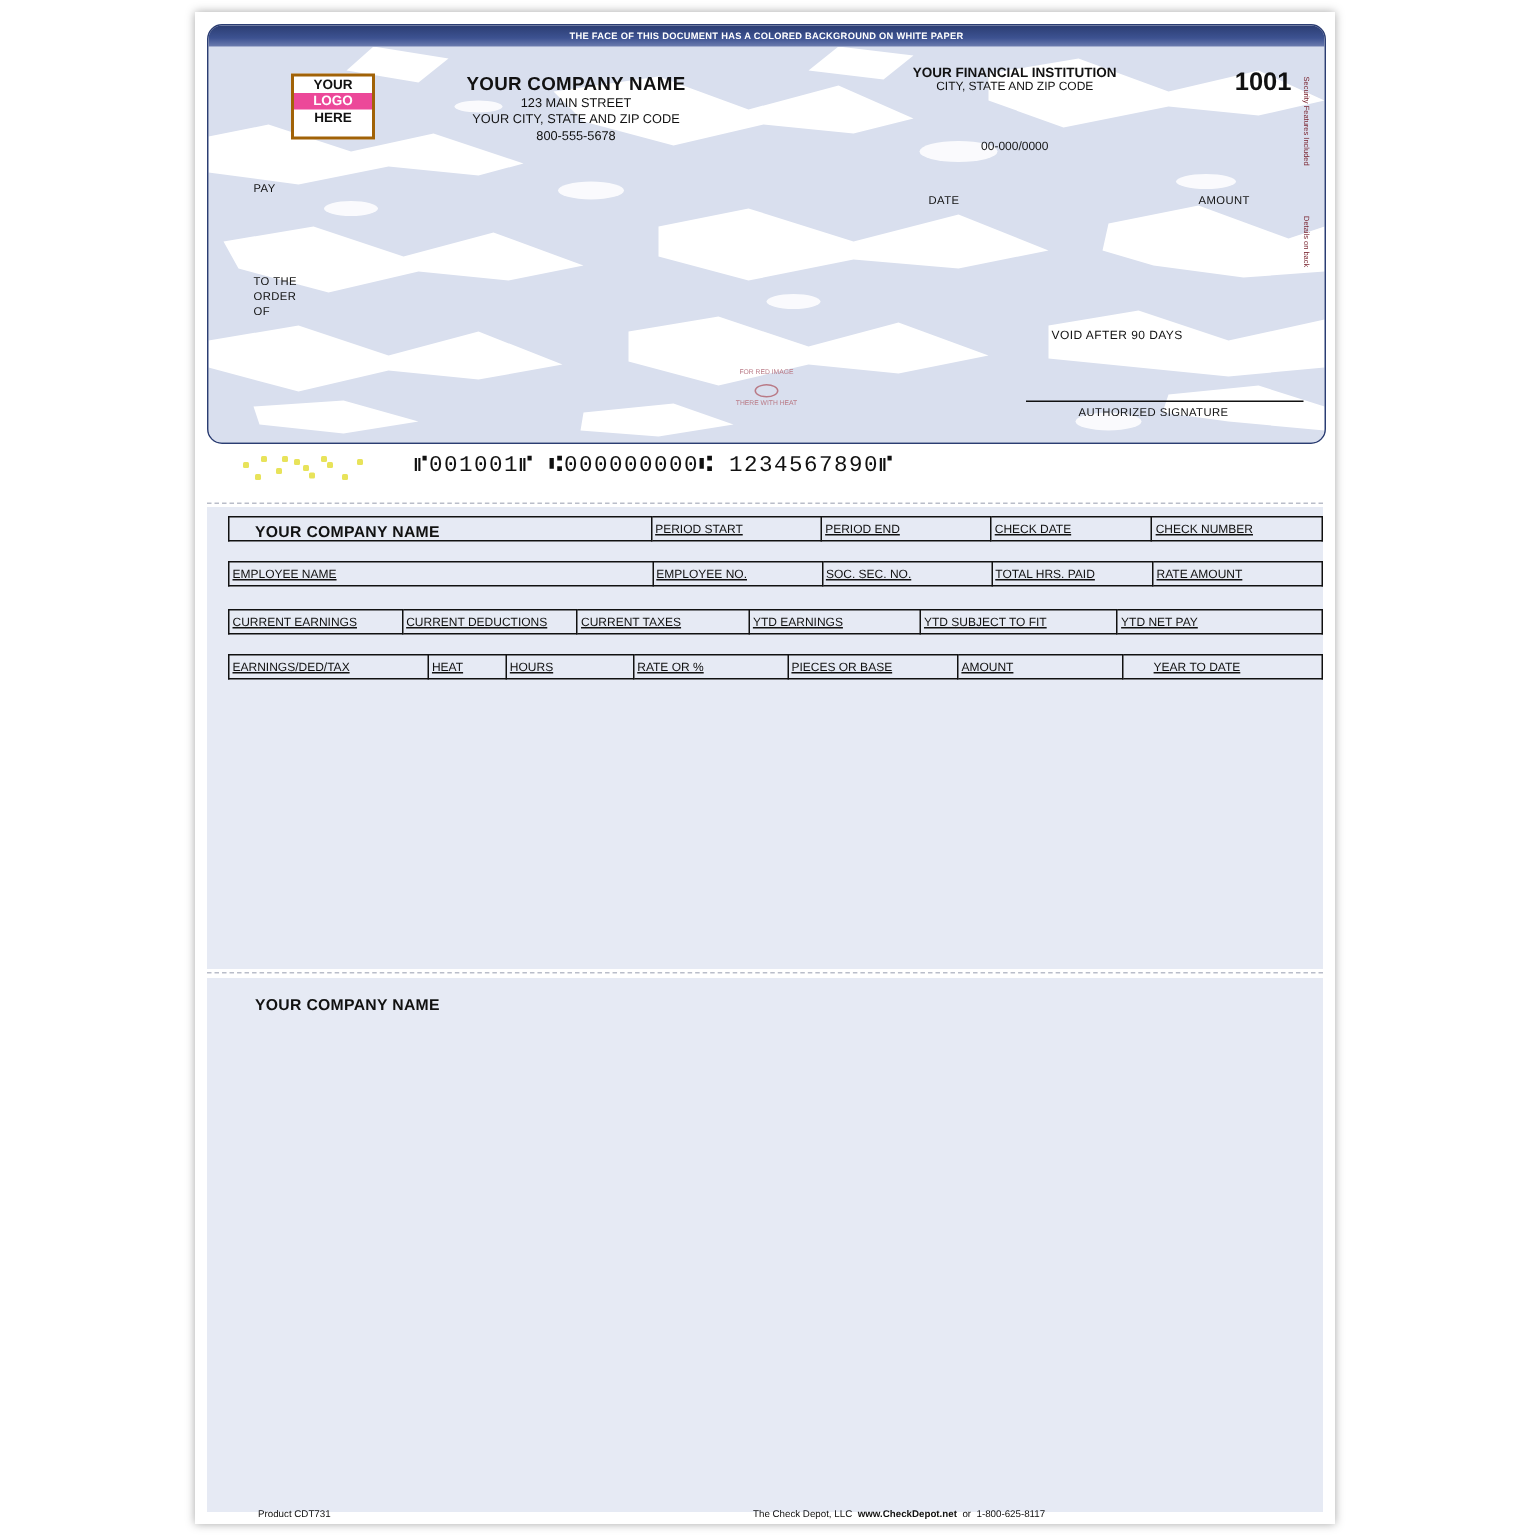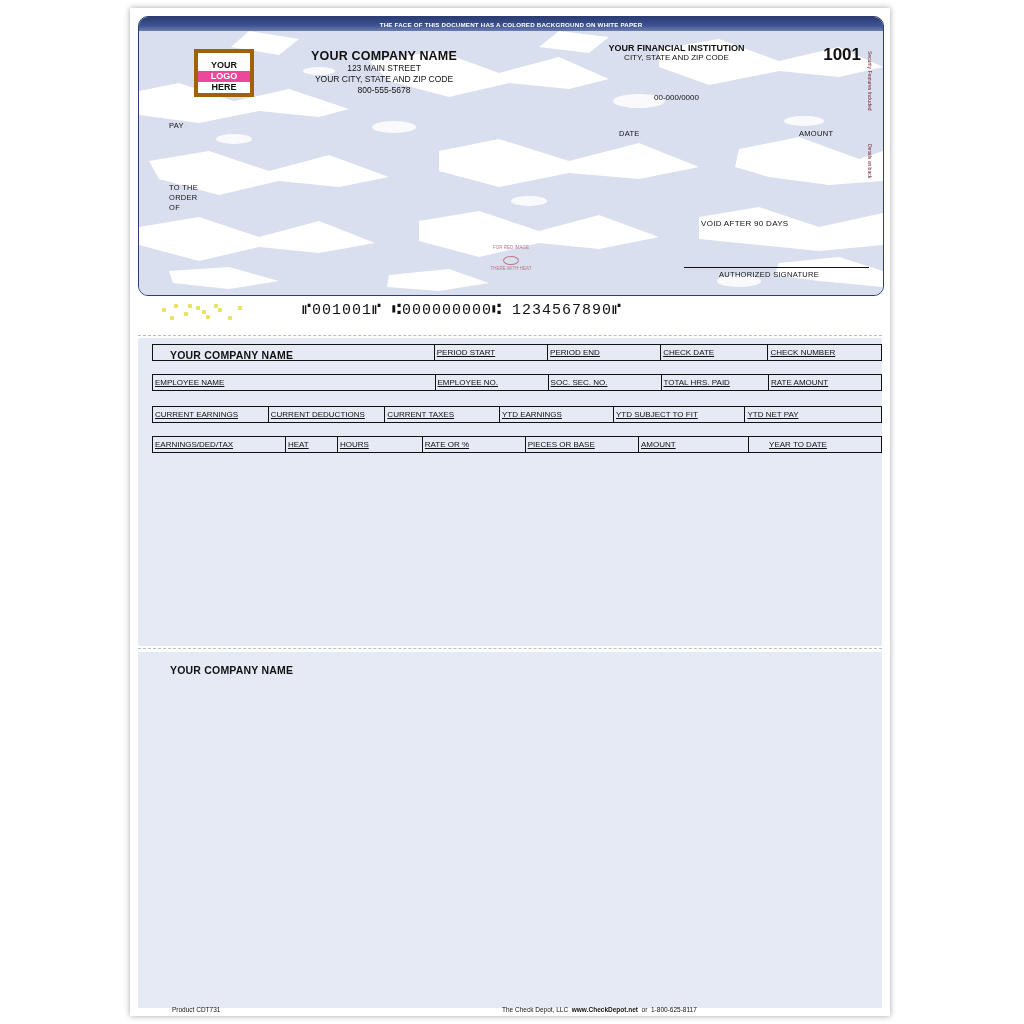--- a/index.html
+++ b/index.html
@@ -24,22 +24,22 @@
     color:#ffffff;font-size:6.2px;font-weight:bold;letter-spacing:.2px;
     display:flex;align-items:center;justify-content:center;
   }
   
   .marble{position:absolute;left:0;top:14px;width:100%;height:264px;overflow:hidden;}
   .marble .base{position:absolute;inset:0;background:#d9dfee;}
   .marble svg{position:absolute;left:0;top:0;}
 
   .logo-box{
     position:absolute;left:55px;top:32px;width:52px;height:40px;
-    border:4px solid #a16207;background:#fff;
-    display:flex;flex-direction:column;align-items:center;justify-content:flex-end;
+    border:2px solid #a16207;background:#fff;
+    display:flex;flex-direction:column;align-items:center;justify-content:flex-start;
     font-size:9px;font-weight:bold;line-height:11px;color:#111;
   }
   .logo-mid{background:#ec4899;color:#fff;width:100%;text-align:center;font-size:9px;}
 
   .co-block{position:absolute;left:120px;top:32px;width:250px;text-align:center;color:#111;}
   .co-name{font-size:12.5px;font-weight:bold;letter-spacing:.2px;}
   .co-line{font-size:8.5px;line-height:11px;}
 
   .fi-block{position:absolute;left:430px;top:26px;width:215px;text-align:center;color:#111;}
   .fi-name{font-size:9px;font-weight:bold;}
@@ -69,21 +69,21 @@
     writing-mode:vertical-rl;text-orientation:mixed;
     display:flex;align-items:flex-end;justify-content:flex-start;gap:34px;
     padding-top:4px;
   }
 
   
   .micr-row{position:absolute;left:8px;top:292px;width:744px;height:28px;}
   .dots{position:absolute;left:20px;top:4px;width:90px;height:18px;}
   .dots i{position:absolute;width:4px;height:4px;background:#e8e35a;border-radius:1px;}
   .micr{
-    position:absolute;left:164px;top:2px;
+    position:absolute;left:138px;top:2px;
     font-family:"Liberation Mono",monospace;font-size:15px;letter-spacing:1px;color:#111;
     white-space:pre;
   }
 
   .perf{position:absolute;left:8px;width:744px;border-top:1px dashed #b9bdc9;}
   .perf-1{top:327px;}
   .perf-2{top:640px;}
 
   
   .stub1{

